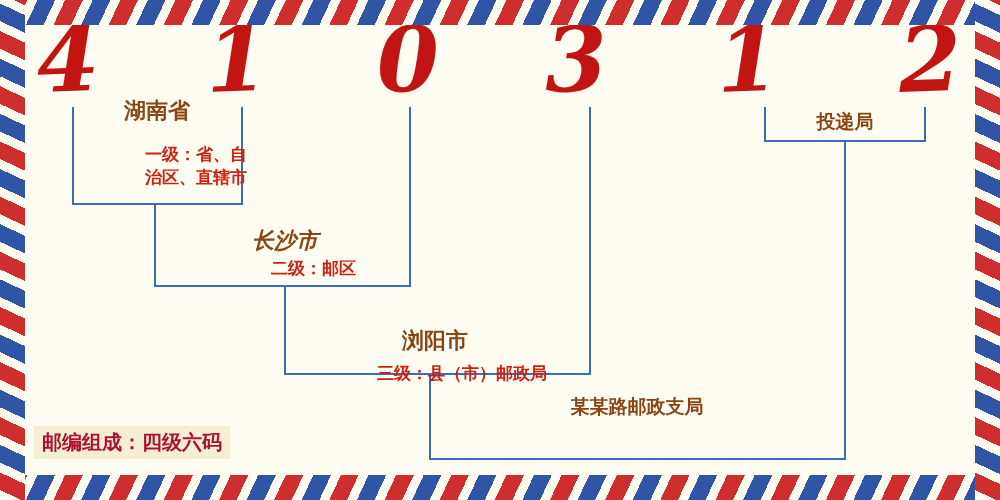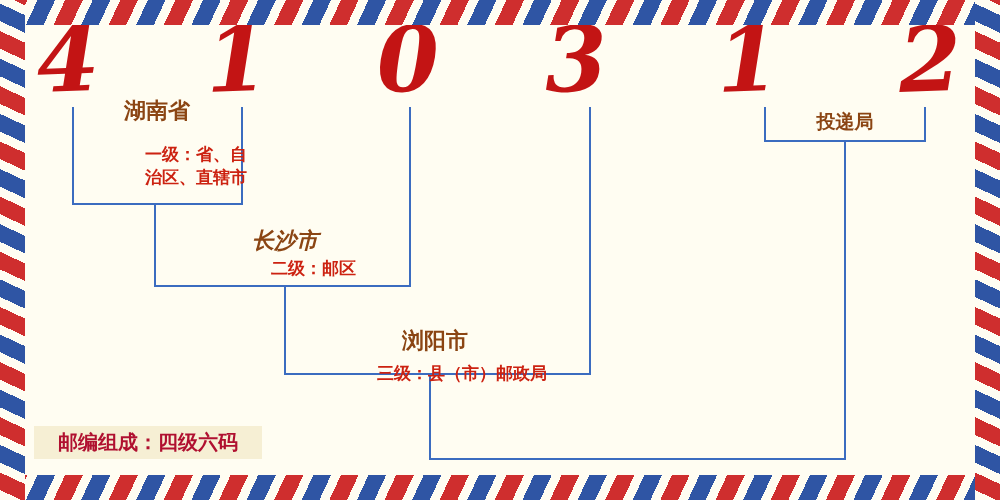--- a/index.html
+++ b/index.html
@@ -50,21 +50,21 @@
   }
   .lvl-desc{
     position:absolute;text-align:right;z-index:2;
     font-weight:700;font-size:17px;color:#cc2211;
     white-space:pre-line;line-height:1.35;
   }
   .small-name{font-size:19px;}
   .footer-note{
     position:absolute;left:34px;top:426px;z-index:2;
     font-weight:700;font-size:20px;color:#b01030;
-    background:#f6efd4;padding:3px 24px;
+    background:#f6efd4;padding:3px 8px;
   }
 </style>
 </head>
 <body>
 
 <div class="canvas">
 
   <div class="border-strip border-top"></div>
   <div class="border-strip border-bottom"></div>
   <div class="border-strip border-left"></div>
@@ -100,18 +100,19 @@
   <div class="lvl-name" style="left:97px;top:96px;width:120px;">湖南省</div>
   <div class="lvl-desc" style="left:67px;top:143px;width:180px;">一级：省、自
 治区、直辖市</div>
 
   <div class="lvl-name" style="left:225px;top:226px;width:120px;font-style:italic;">长沙市</div>
   <div class="lvl-desc" style="left:196px;top:257px;width:160px;">二级：邮区</div>
 
   <div class="lvl-name" style="left:375px;top:326px;width:120px;">浏阳市</div>
   <div class="lvl-desc" style="left:327px;top:342px;width:220px;margin-top:20px;">三级：县（市）邮政局</div>
 
+  <div class="lvl-name small-name" style="left:547px;top:394px;width:180px;">某某路邮政支局</div>
 
   <div class="lvl-name small-name" style="left:790px;top:109px;width:110px;">投递局</div>
 
   <div class="footer-note">邮编组成：四级六码</div>
 
 </div>
 
 </body></html>

